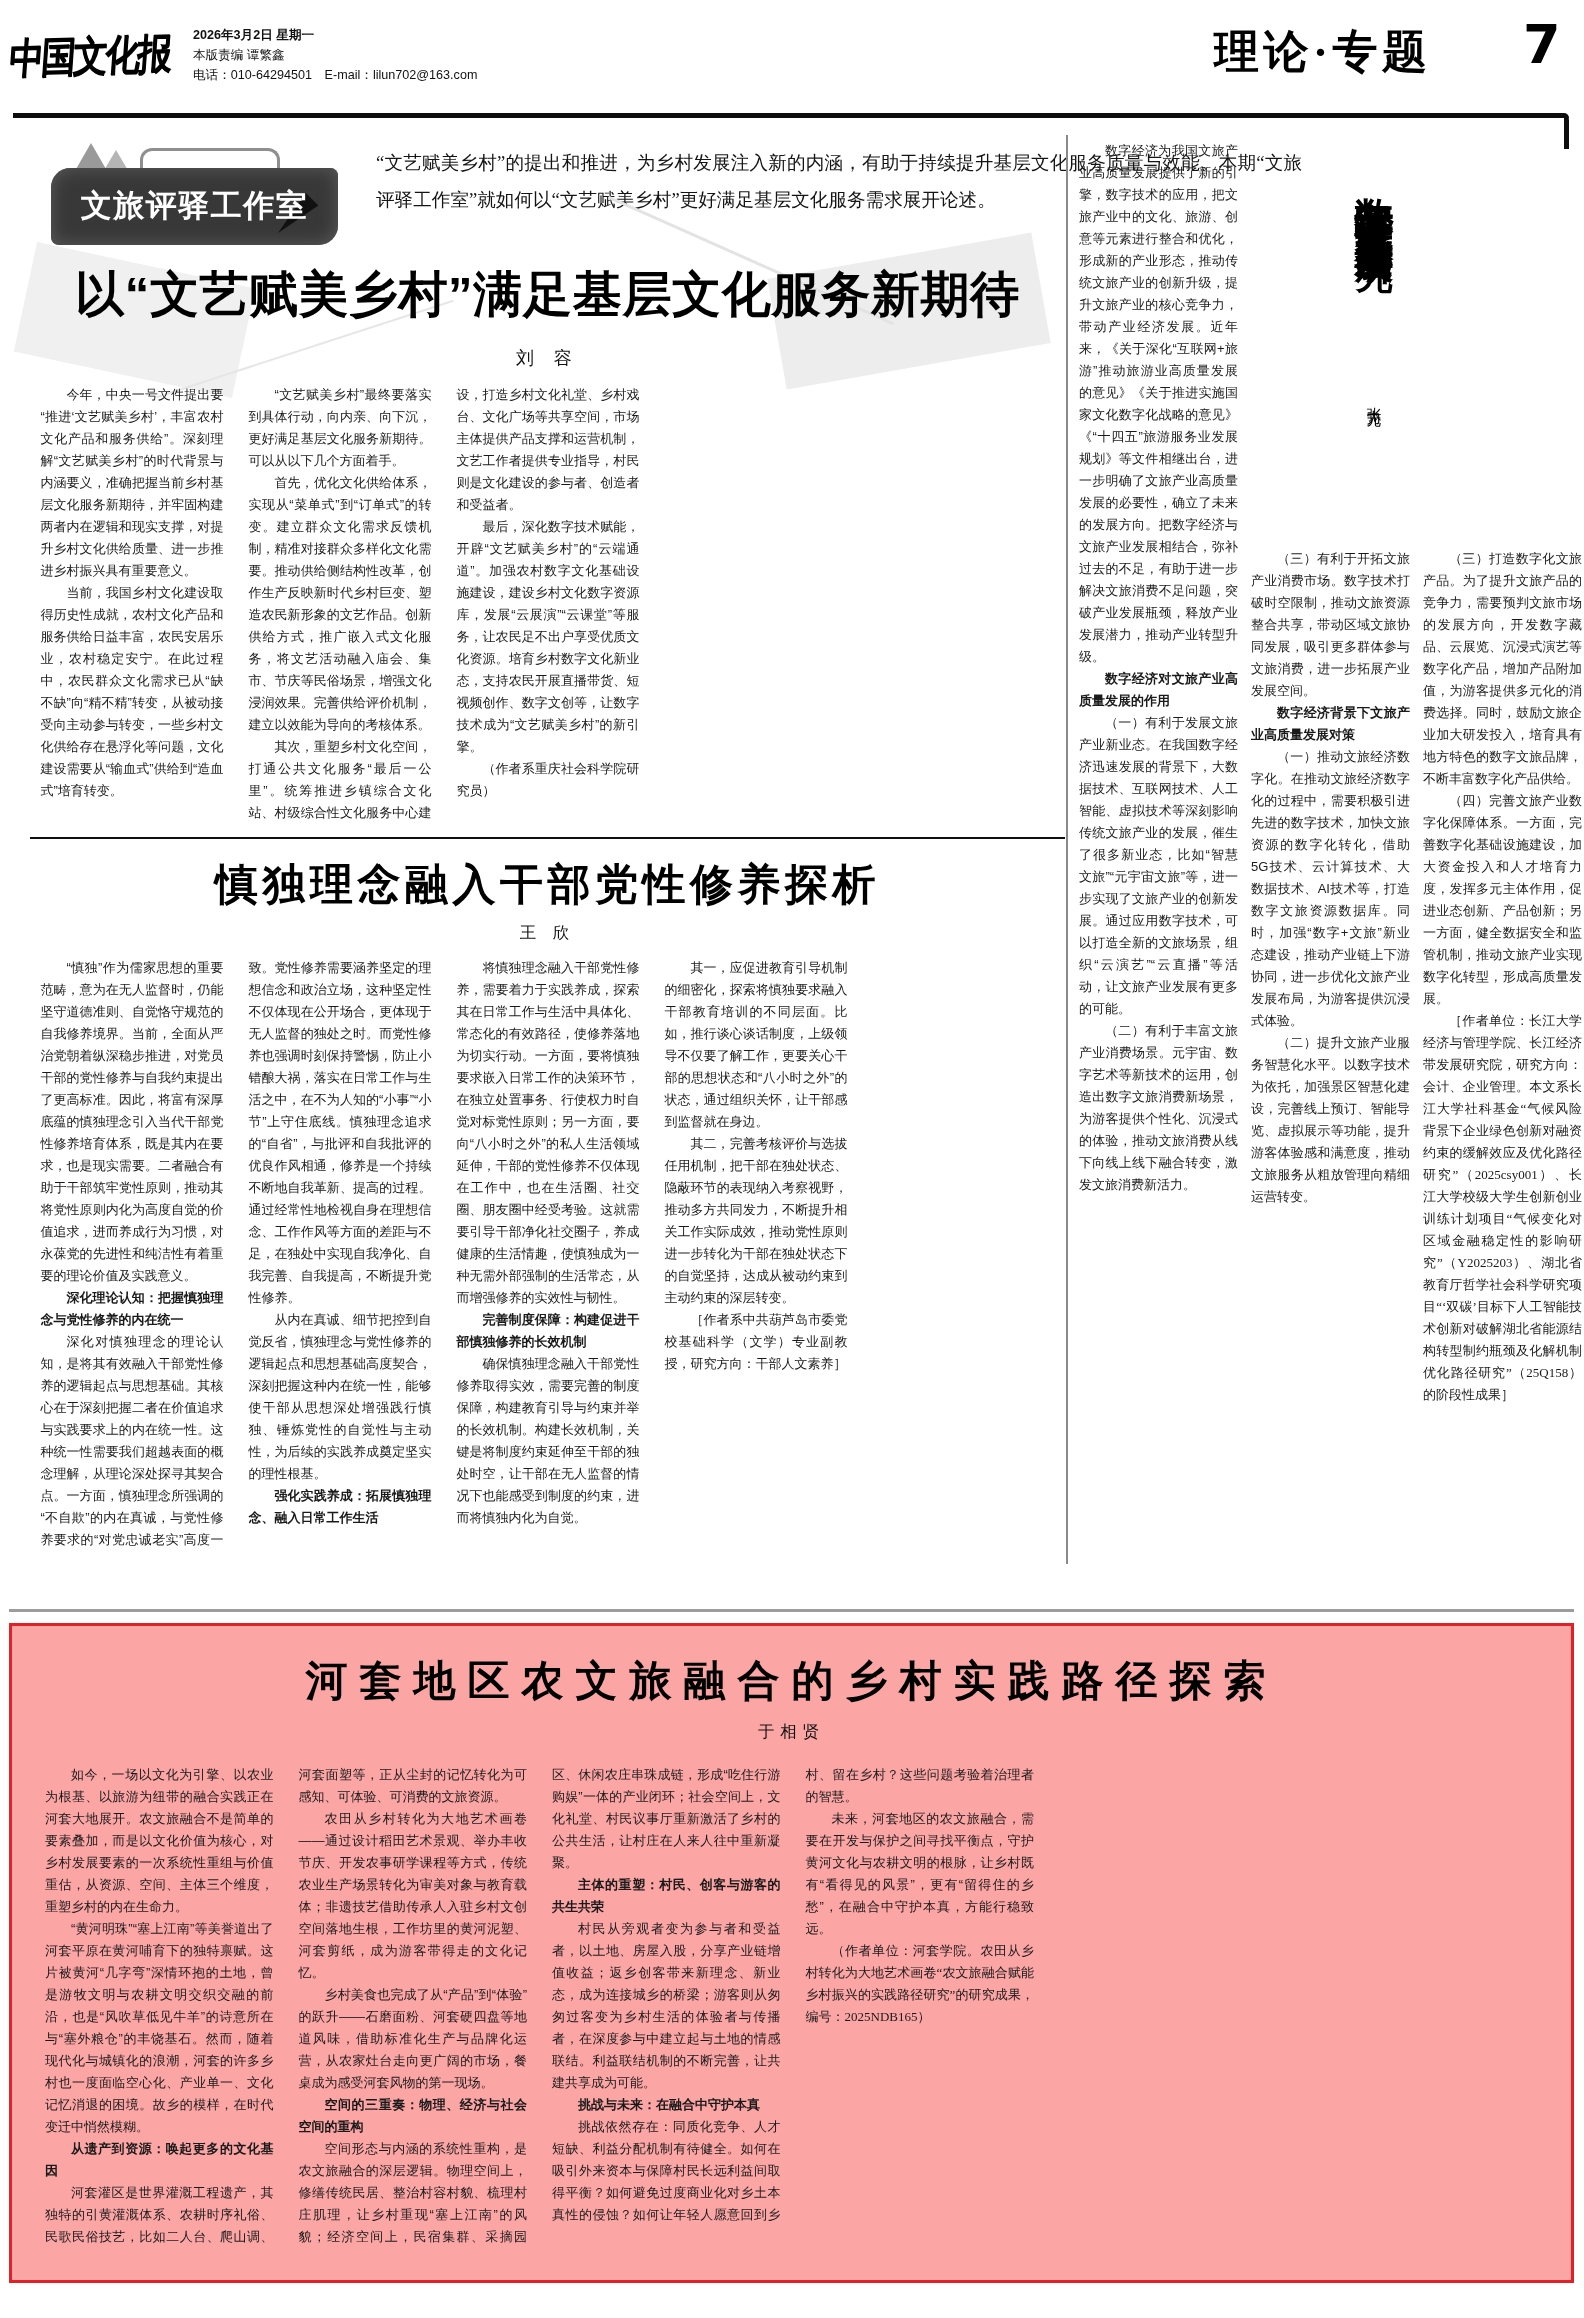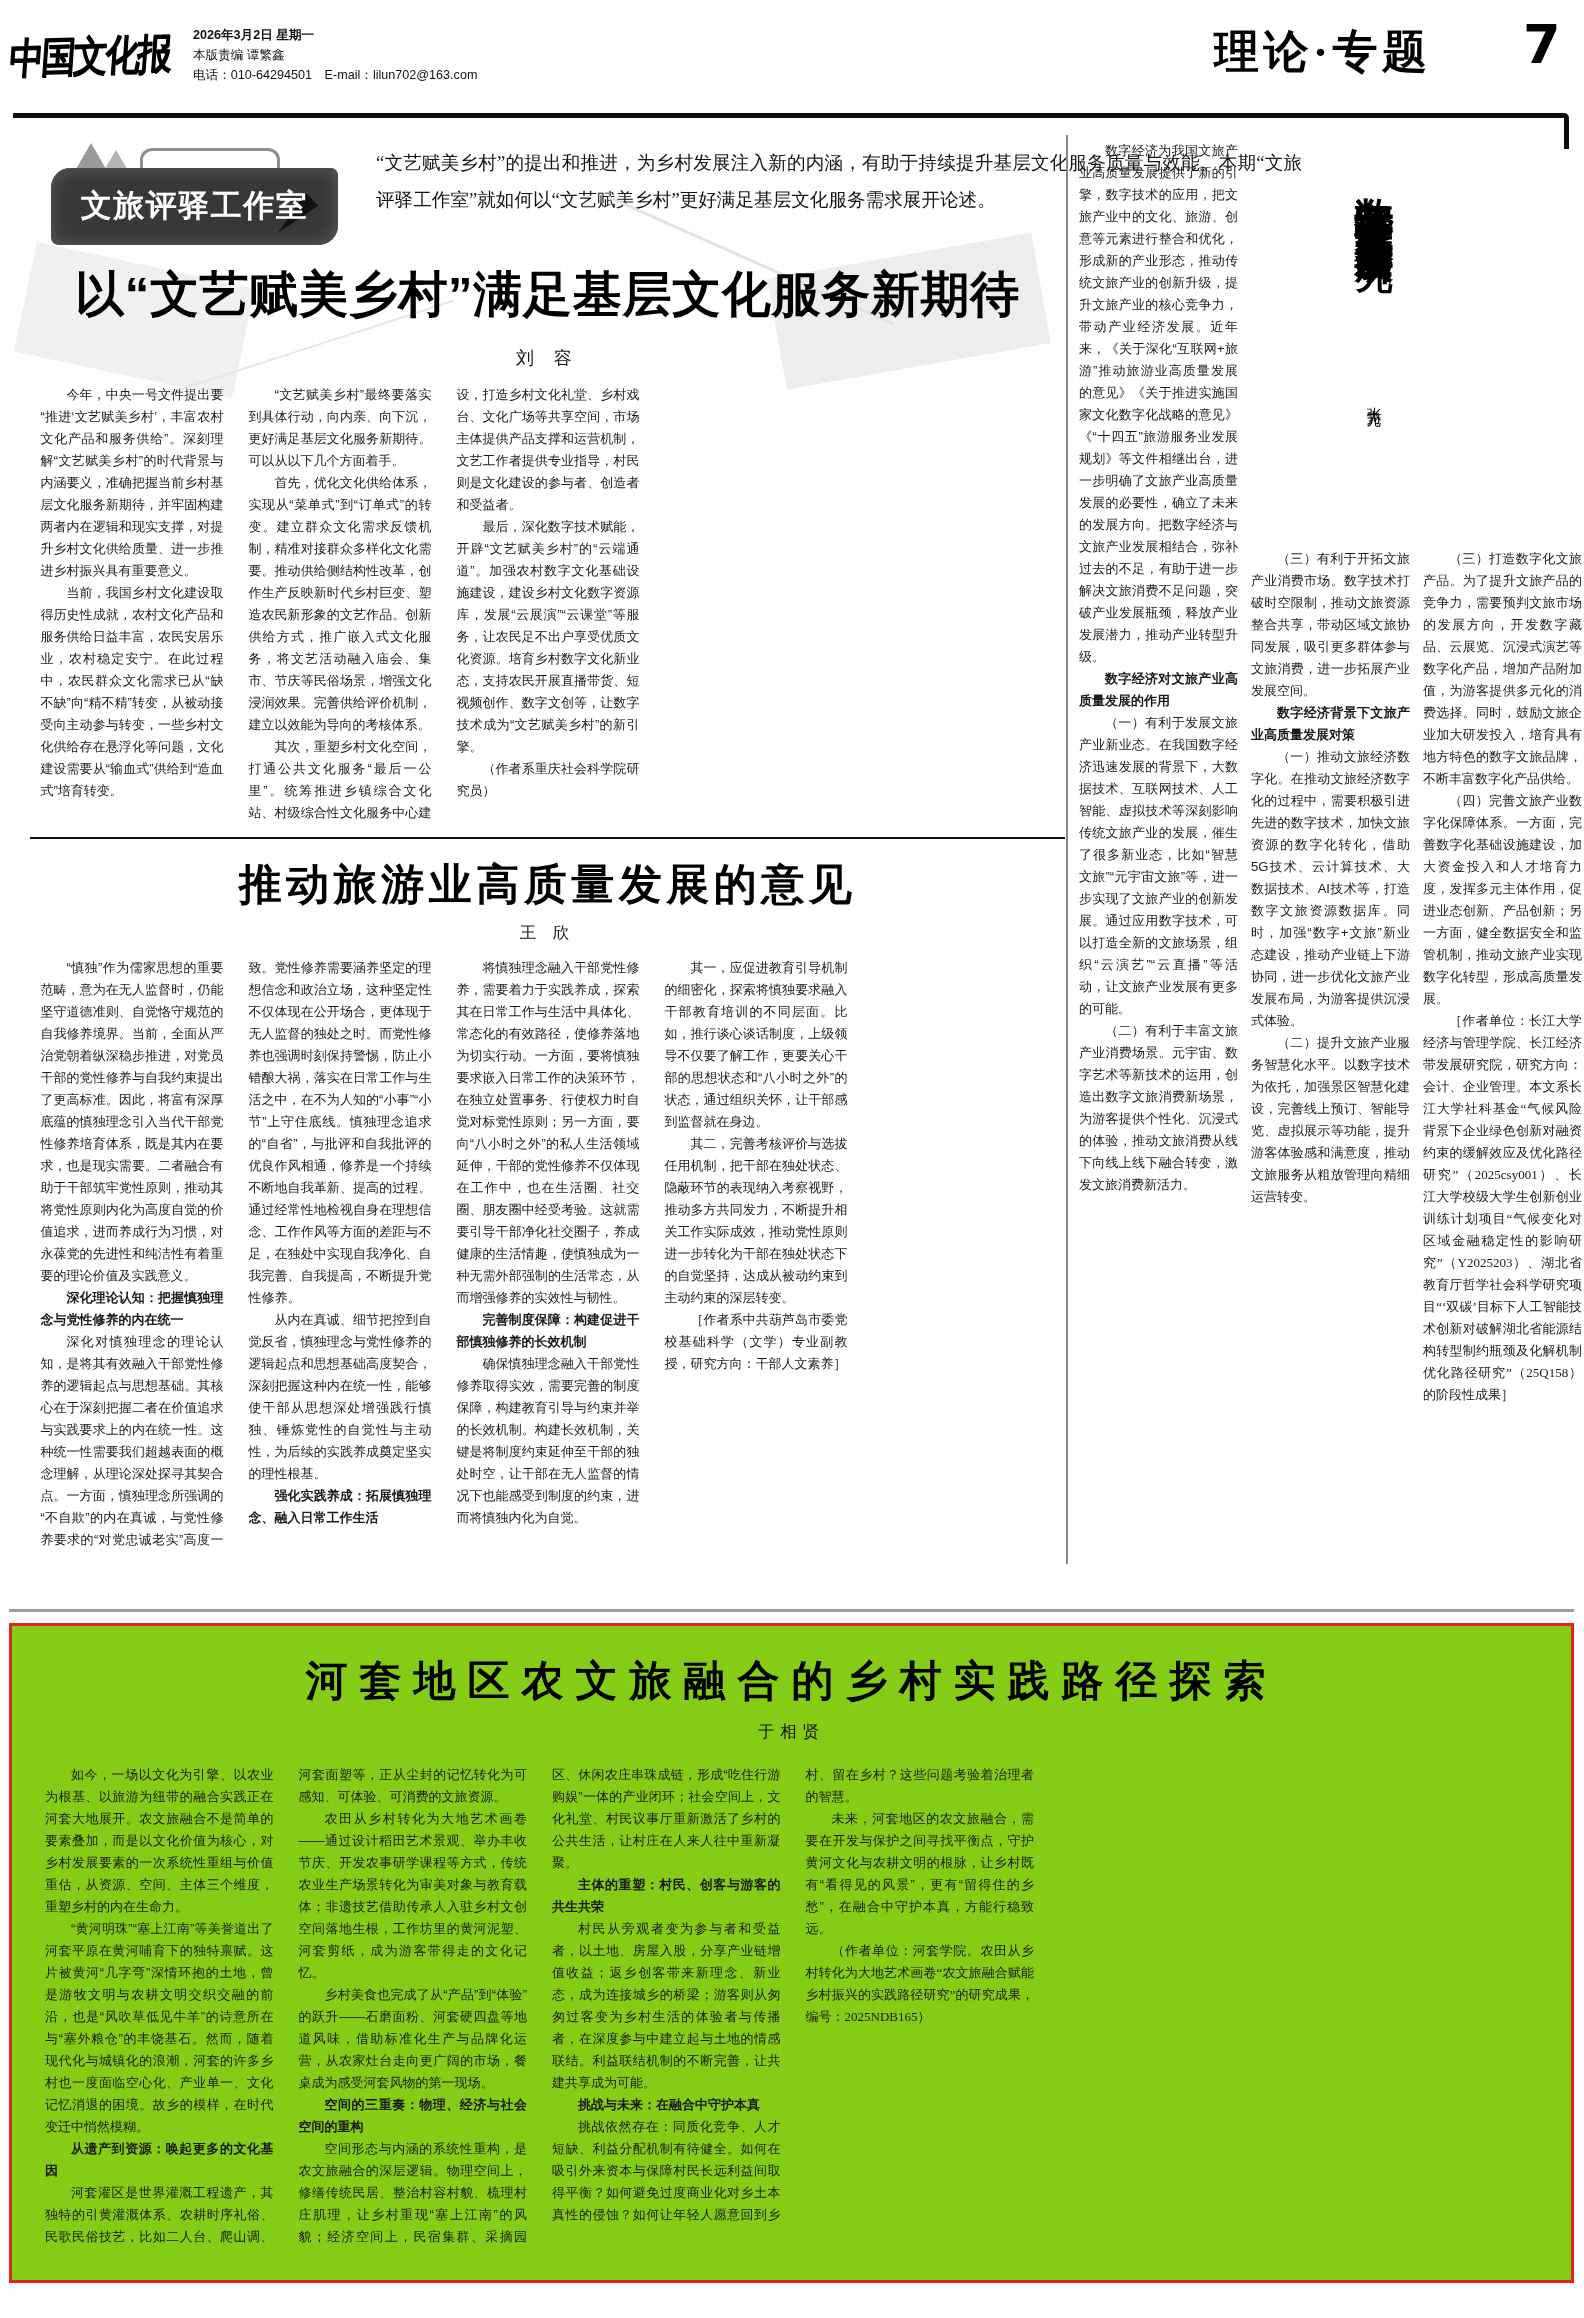--- a/index.html
+++ b/index.html
@@ -84,21 +84,21 @@
   .dg-titleblock{
     position:absolute;left:272px;top:27px;height:372px;writing-mode:vertical-rl;
     font-family:"Liberation Serif","DejaVu Serif",serif;color:#000;
   }
   .dg-titleblock .tl{font-size:39px;font-weight:900;letter-spacing:3px;line-height:48px;}
   .dg-titleblock .vauthor{font-size:15px;font-weight:normal;margin-top:168px;letter-spacing:3px;line-height:30px;font-family:"Liberation Sans",sans-serif;}
   
   .grey-rule{position:absolute;left:9px;top:1609px;width:1565px;height:3px;background:#9c9c9c;}
   .redbox{
     position:absolute;left:9px;top:1623px;width:1565px;height:660px;
-    border:3.7px solid #e02228;box-sizing:border-box;background:#84cc16;
+    border:3.7px solid #e02228;box-sizing:border-box;background:#fca5a5;
   }
   .h3-title{
     position:absolute;left:0;top:27px;width:100%;text-align:center;
     font-family:"Liberation Serif","DejaVu Serif",serif;font-weight:900;font-size:42px;
     letter-spacing:12px;color:#000;
   }
   .h3-author{position:absolute;left:0;top:95px;width:100%;text-align:center;font-size:16.4px;letter-spacing:6px;color:#111;}
   .h3-body{position:absolute;left:33px;top:138px;width:1496px;height:494px;column-count:6;column-gap:25px;}
 </style>
 </head>
@@ -141,21 +141,21 @@
         <p class="para">首先，优化文化供给体系，实现从“菜单式”到“订单式”的转变。建立群众文化需求反馈机制，精准对接群众多样化文化需要。推动供给侧结构性改革，创作生产反映新时代乡村巨变、塑造农民新形象的文艺作品。创新供给方式，推广嵌入式文化服务，将文艺活动融入庙会、集市、节庆等民俗场景，增强文化浸润效果。完善供给评价机制，建立以效能为导向的考核体系。</p>
         <p class="para">其次，重塑乡村文化空间，打通公共文化服务“最后一公里”。统筹推进乡镇综合文化站、村级综合性文化服务中心建设，打造乡村文化礼堂、乡村戏台、文化广场等共享空间，市场主体提供产品支撑和运营机制，文艺工作者提供专业指导，村民则是文化建设的参与者、创造者和受益者。</p>
         <p class="para">最后，深化数字技术赋能，开辟“文艺赋美乡村”的“云端通道”。加强农村数字文化基础设施建设，建设乡村文化数字资源库，发展“云展演”“云课堂”等服务，让农民足不出户享受优质文化资源。培育乡村数字文化新业态，支持农民开展直播带货、短视频创作、数字文创等，让数字技术成为“文艺赋美乡村”的新引擎。</p>
         <p class="attribution">（作者系重庆社会科学院研究员）</p>
       </div>
   </div>
 
   <div class="mid-rule"></div>
 
   <div class="a2">
-    <div class="a2-title">推动旅游业高质量发展的意见</div>
+    <div class="a2-title">慎独理念融入干部党性修养探析</div>
     <div class="a2-author">王 欣</div>
     <div class="a2-body body-cols">
         <p class="para">“慎独”作为儒家思想的重要范畴，意为在无人监督时，仍能坚守道德准则、自觉恪守规范的自我修养境界。当前，全面从严治党朝着纵深稳步推进，对党员干部的党性修养与自我约束提出了更高标准。因此，将富有深厚底蕴的慎独理念引入当代干部党性修养培育体系，既是其内在要求，也是现实需要。二者融合有助于干部筑牢党性原则，推动其将党性原则内化为高度自觉的价值追求，进而养成行为习惯，对永葆党的先进性和纯洁性有着重要的理论价值及实践意义。</p>
         <p class="subhead">深化理论认知：把握慎独理念与党性修养的内在统一</p>
         <p class="para">深化对慎独理念的理论认知，是将其有效融入干部党性修养的逻辑起点与思想基础。其核心在于深刻把握二者在价值追求与实践要求上的内在统一性。这种统一性需要我们超越表面的概念理解，从理论深处探寻其契合点。一方面，慎独理念所强调的“不自欺”的内在真诚，与党性修养要求的“对党忠诚老实”高度一致。党性修养需要涵养坚定的理想信念和政治立场，这种坚定性不仅体现在公开场合，更体现于无人监督的独处之时。而党性修养也强调时刻保持警惕，防止小错酿大祸，落实在日常工作与生活之中，在不为人知的“小事”“小节”上守住底线。慎独理念追求的“自省”，与批评和自我批评的优良作风相通，修养是一个持续不断地自我革新、提高的过程。通过经常性地检视自身在理想信念、工作作风等方面的差距与不足，在独处中实现自我净化、自我完善、自我提高，不断提升党性修养。</p>
         <p class="para">从内在真诚、细节把控到自觉反省，慎独理念与党性修养的逻辑起点和思想基础高度契合，深刻把握这种内在统一性，能够使干部从思想深处增强践行慎独、锤炼党性的自觉性与主动性，为后续的实践养成奠定坚实的理性根基。</p>
         <p class="subhead">强化实践养成：拓展慎独理念、融入日常工作生活</p>
         <p class="para">将慎独理念融入干部党性修养，需要着力于实践养成，探索其在日常工作与生活中具体化、常态化的有效路径，使修养落地为切实行动。一方面，要将慎独要求嵌入日常工作的决策环节，在独立处置事务、行使权力时自觉对标党性原则；另一方面，要向“八小时之外”的私人生活领域延伸，干部的党性修养不仅体现在工作中，也在生活圈、社交圈、朋友圈中经受考验。这就需要引导干部净化社交圈子，养成健康的生活情趣，使慎独成为一种无需外部强制的生活常态，从而增强修养的实效性与韧性。</p>
         <p class="subhead">完善制度保障：构建促进干部慎独修养的长效机制</p>
         <p class="para">确保慎独理念融入干部党性修养取得实效，需要完善的制度保障，构建教育引导与约束并举的长效机制。构建长效机制，关键是将制度约束延伸至干部的独处时空，让干部在无人监督的情况下也能感受到制度的约束，进而将慎独内化为自觉。</p>

